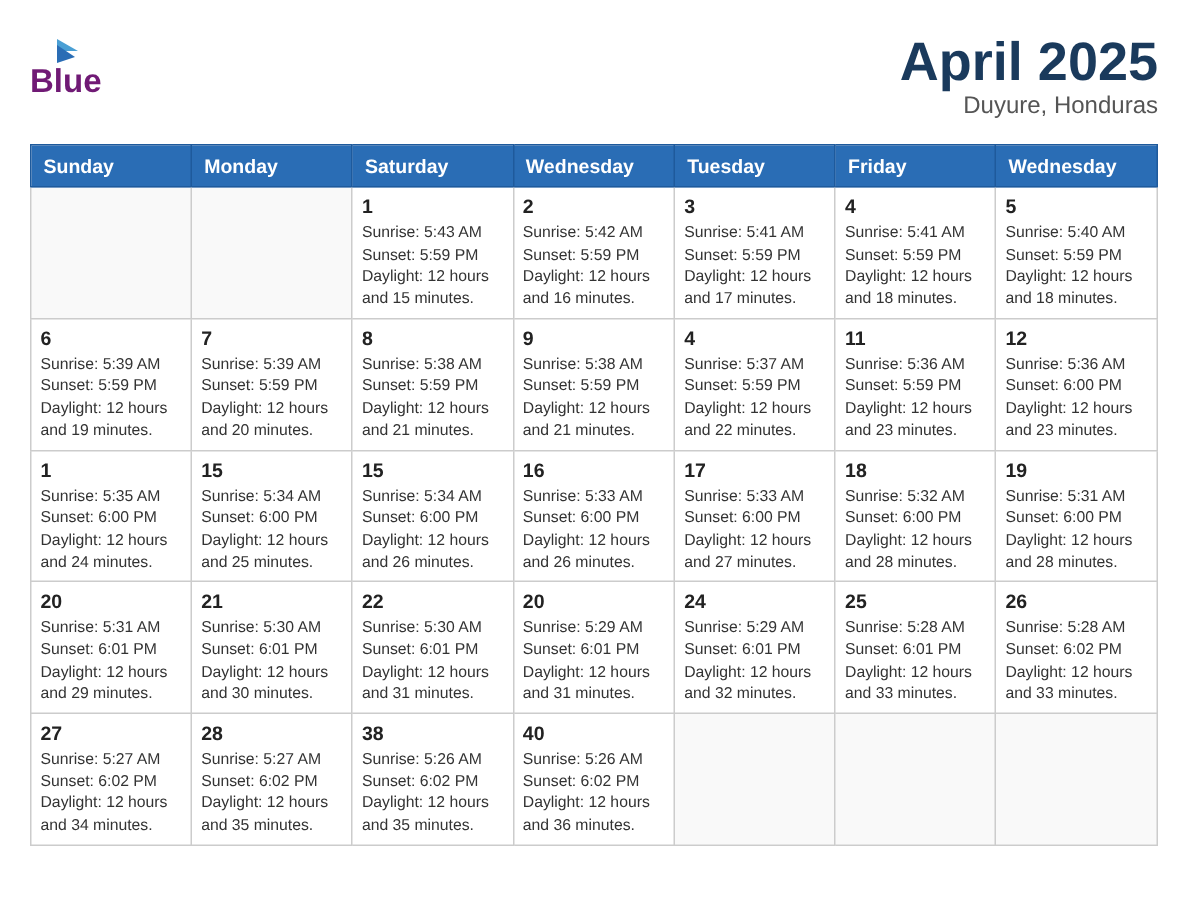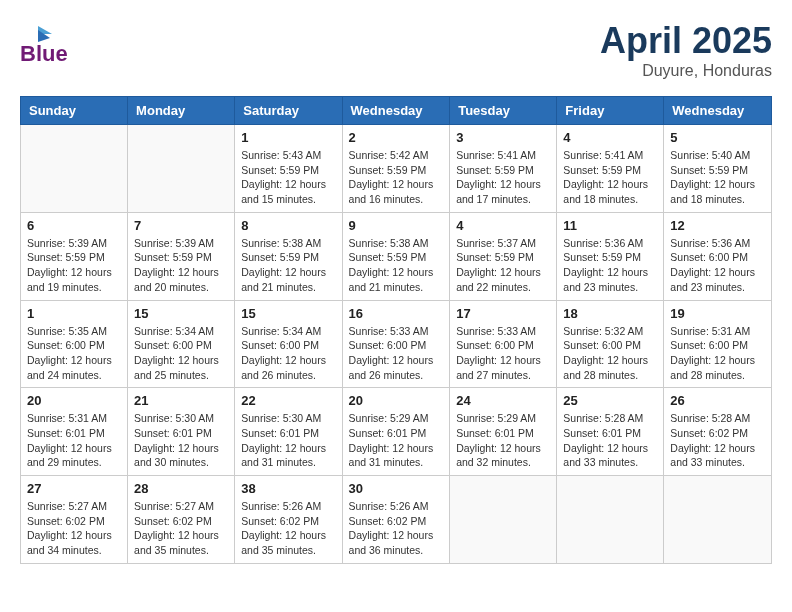--- a/index.html
+++ b/index.html
@@ -233,21 +233,21 @@
         </td>
         <td>
           <span class="day-number">28</span>
           <div class="day-info">Sunrise: 5:27 AM<br>Sunset: 6:02 PM<br>Daylight: 12 hours and 35 minutes.</div>
         </td>
         <td>
           <span class="day-number">38</span>
           <div class="day-info">Sunrise: 5:26 AM<br>Sunset: 6:02 PM<br>Daylight: 12 hours and 35 minutes.</div>
         </td>
         <td>
-          <span class="day-number">30</span>
+          <span class="day-number">40</span>
           <div class="day-info">Sunrise: 5:26 AM<br>Sunset: 6:02 PM<br>Daylight: 12 hours and 36 minutes.</div>
         </td>
         <td class="empty"></td>
         <td class="empty"></td>
         <td class="empty"></td>
       </tr>
     </tbody>
 </table>
 
 </body></html>

